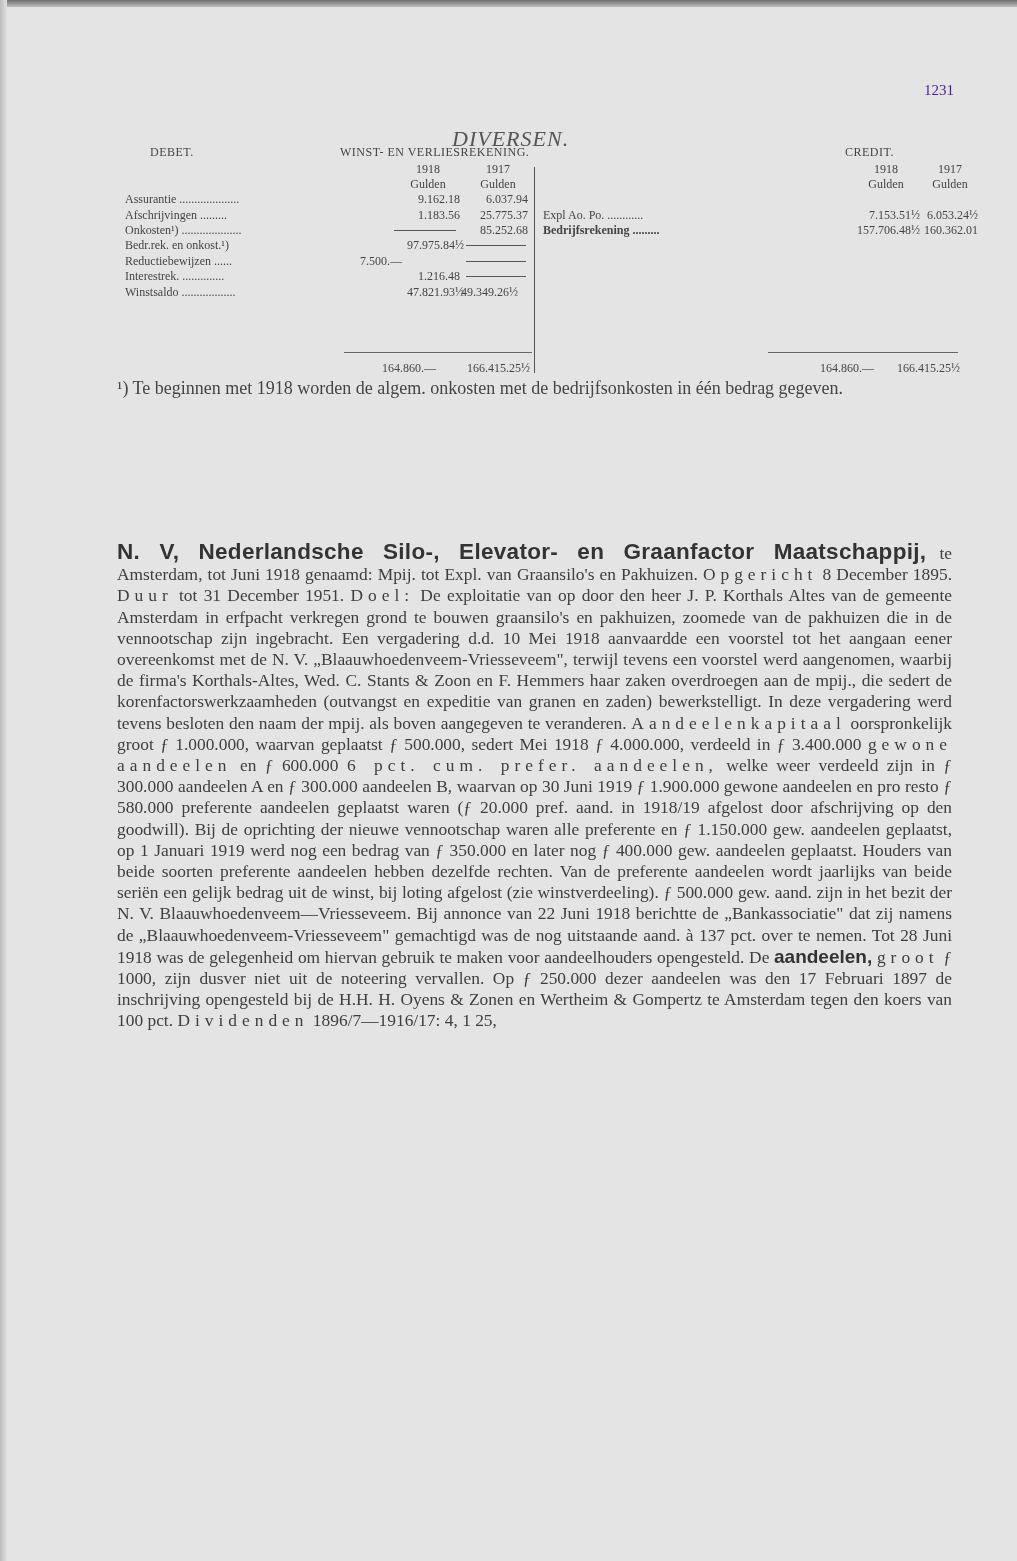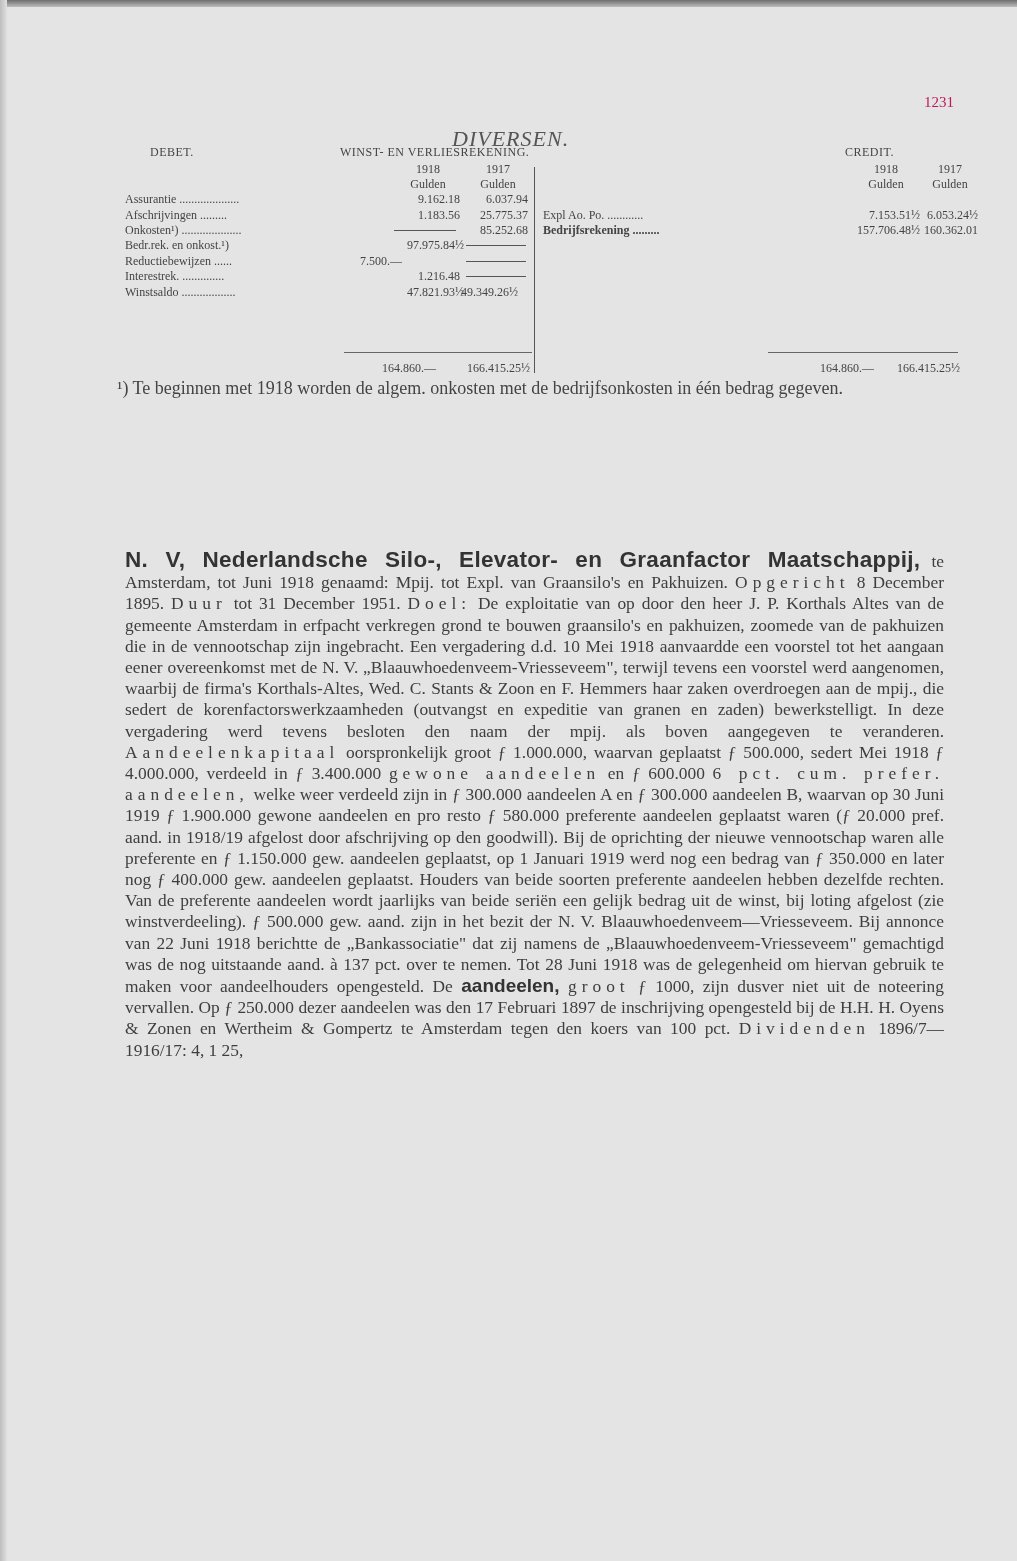--- a/index.html
+++ b/index.html
@@ -8,38 +8,38 @@
     background:#e4e4e4;
     font-family:"Liberation Serif", "DejaVu Serif", serif;
     color:#3a3a3a;
     position:relative;
   }
   .topband { position:absolute; left:0; top:0; width:1017px; height:7px; background:linear-gradient(#6e6e6e,#bdbdbd); }
   .leftband { position:absolute; left:0; top:0; width:7px; height:1561px; background:linear-gradient(90deg,#bdbdbd,#e0e0e0); }
   .page { position:absolute; left:0; top:0; width:1017px; height:1561px; }
   .running-head { position:absolute; top:82px; left:0; width:1017px; height:22px; }
   .running-title { position:absolute; left:452px; top:0; font-style:italic; font-size:22px; letter-spacing:1px; color:#555;margin-top:44px; }
-  .page-number { position:absolute; left:924px; top:12px; font-size:15px; color:#be185d; }
+  .page-number { position:absolute; left:924px; top:0; font-size:15px; color:#4c1d95; }
 
   .acct-heads { position:absolute; top:145px; left:0; width:1017px; font-size:12px; letter-spacing:0.5px; color:#444; }
   .acct-heads span { position:absolute; top:0; }
 
   .tbl { position:absolute; font-size:12px; color:#444; line-height:14px; }
   .row { position:absolute; white-space:nowrap; }
   .lbl { position:absolute; }
   .num { position:absolute; text-align:right; }
   .dash { position:absolute; height:1px; background:#555; }
   .vrule { position:absolute; width:1px; background:#555; }
   .hrule { position:absolute; height:1px; background:#666; }
 
   .footnote { position:absolute; left:117px; top:380px; width:835px; font-size:18px; line-height:16px; text-align:justify; color:#444; }
   .winst { position:absolute; left:117px; top:445px; width:835px; font-size:12.6px; line-height:16px; text-align:justify; color:#444; }
 
   .article { position:absolute; left:117px; top:541px; width:835px; font-size:17.4px; line-height:21.2px; color:#3e3e3e; }
-  .article p { margin:8px; text-align:justify; }
+  .article p { margin:0; text-align:justify; }
   .article .company { font-family:"Liberation Sans","DejaVu Sans",sans-serif; font-weight:bold; font-size:22.5px; color:#333; letter-spacing:0.3px; word-spacing:4px; }
   .sp { letter-spacing:5px; }
   .bold-sans { font-family:"Liberation Sans","DejaVu Sans",sans-serif; font-weight:bold; font-size:19px; color:#333; }
 </style>
 </head>
 <body>
 
 <div class="topband"></div>
 <div class="leftband"></div>
 

